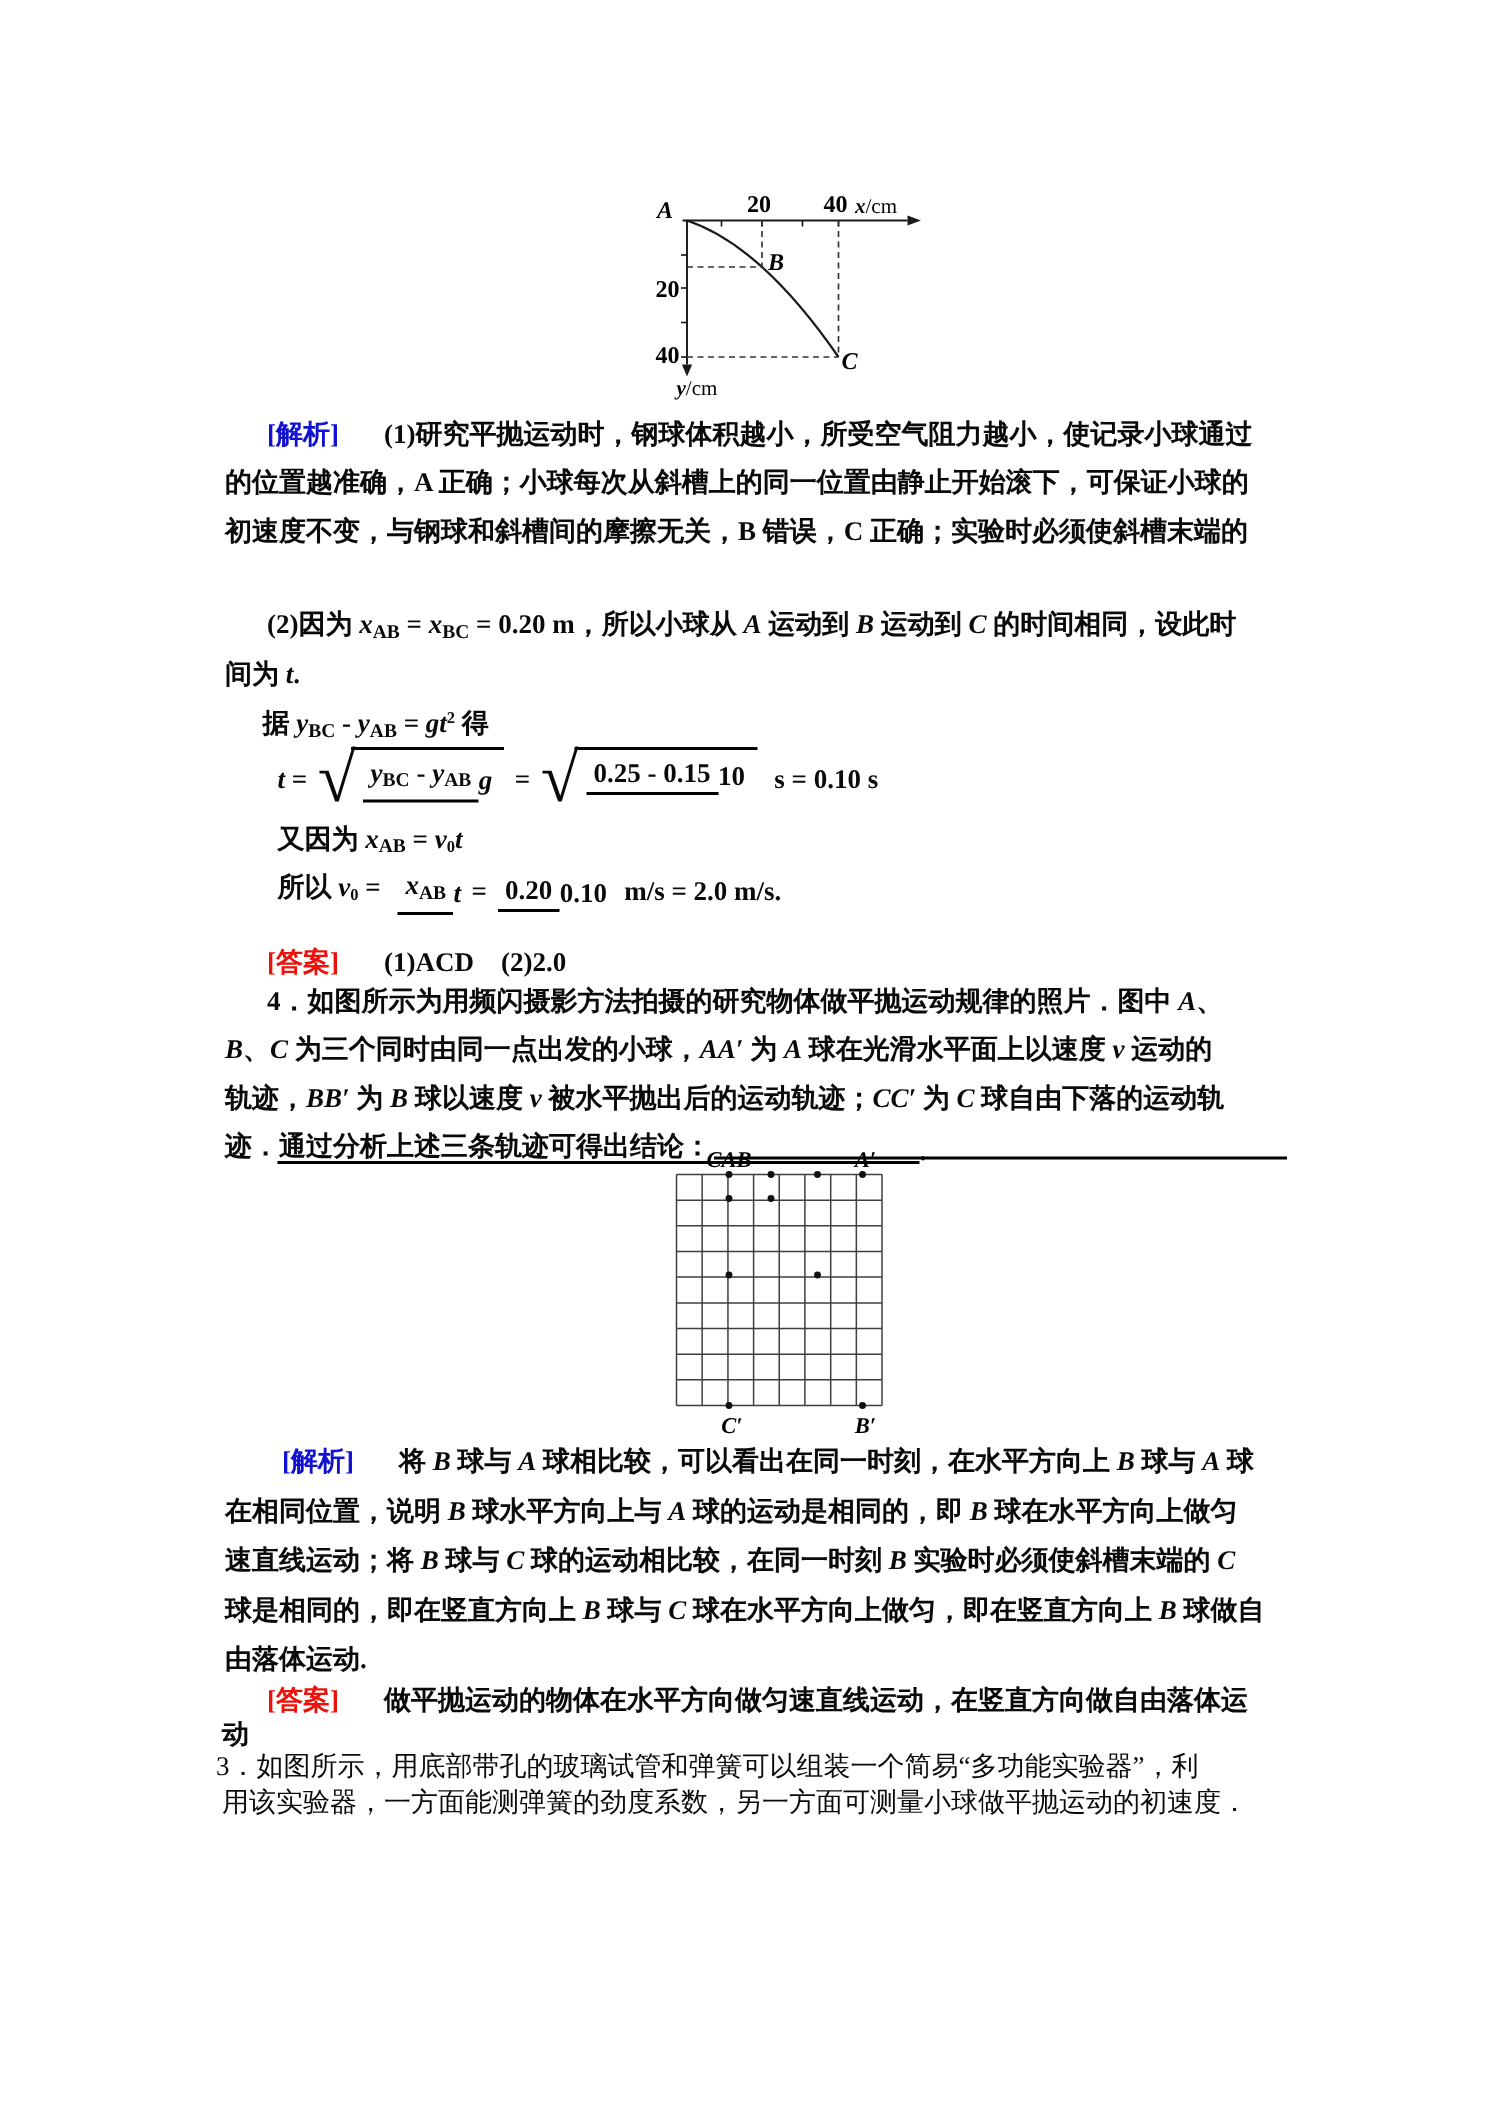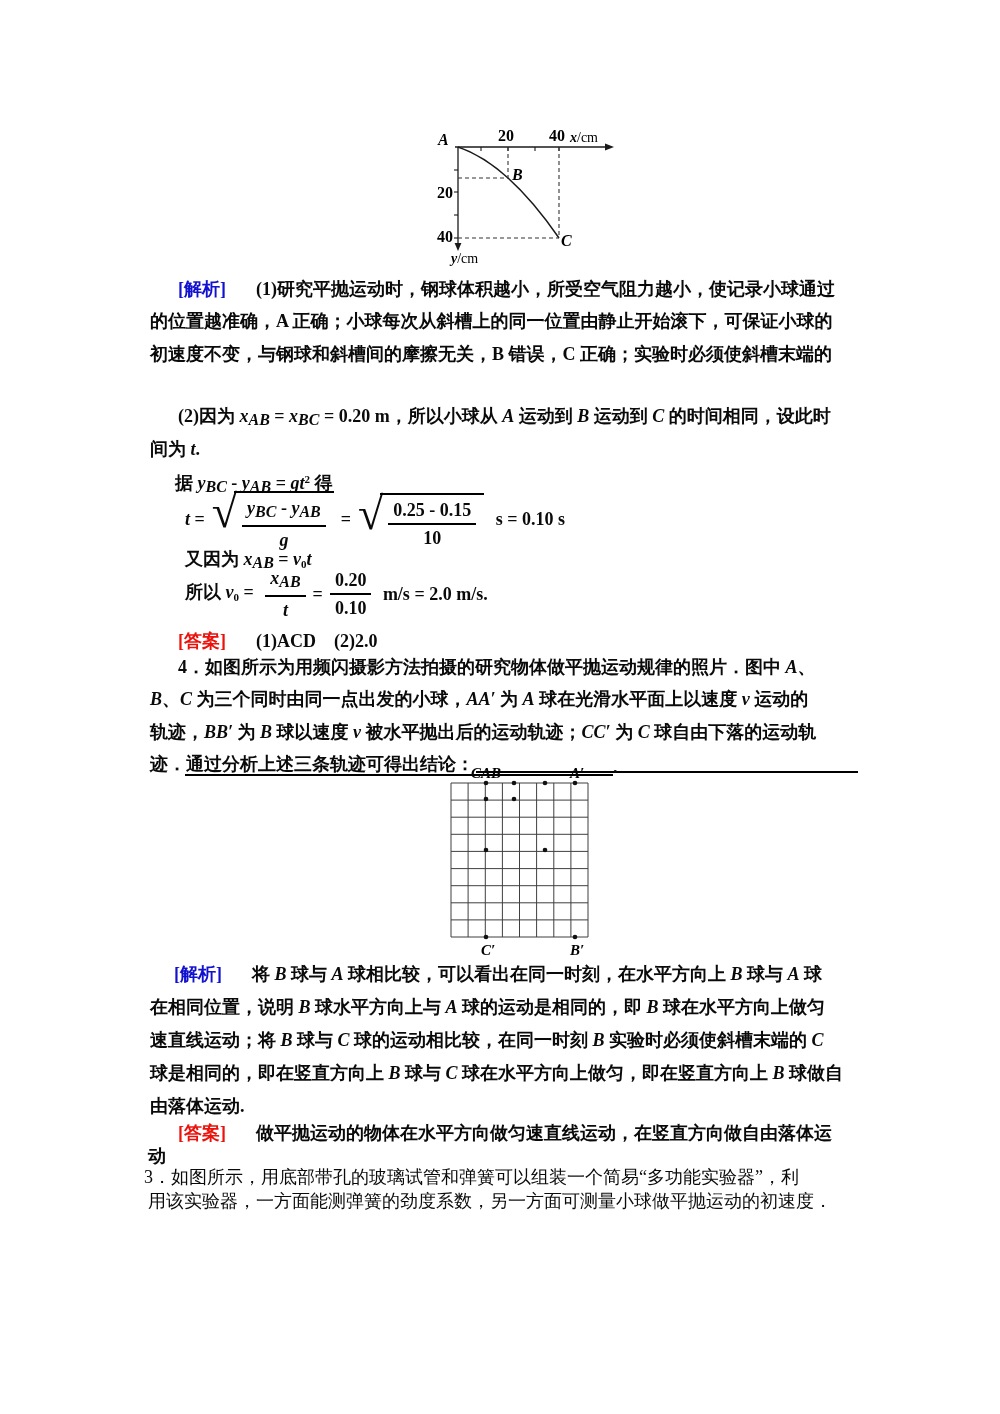--- a/index.html
+++ b/index.html
@@ -2,28 +2,28 @@
 <html><head>
 <meta charset="utf-8">
 <style>
   html,body{margin:0;padding:0;background:#888;}
   #page{position:relative;width:1000px;height:1414px;background:#ffffff;overflow:hidden;
         font-family:"Liberation Serif","DejaVu Sans",serif;color:#0a0a0a;}
   .ln{position:absolute;font-size:18px;line-height:24px;white-space:pre;}
   .sg-b{font-weight:700;}
   .sg-r{font-weight:400;}
   .sg-i{font-weight:700;font-style:italic;}
-  .sg-sub{font-weight:700;font-style:italic;font-size:16px;vertical-align:-3px;}
+  .sg-sub{font-weight:700;font-size:13px;vertical-align:-3px;}
   .sg-subn{font-weight:700;font-size:11px;vertical-align:-3px;}
   .sg-sup{font-weight:700;font-size:11px;vertical-align:6px;}
   .tag{font-weight:700;margin-right:30px;}
   .tag-jiexi{color:#1111cf;}
   .tag-daan{color:#ea120b;}
   .fml{display:flex;align-items:center;gap:7px;}
-  .fr{display:inline-flex;flex-direction:column;align-items:center;text-align:center;font-weight:700;}
+  .fr{display:inline-flex;flex-direction:row;align-items:center;text-align:center;font-weight:700;}
   .fr .num{display:block;border-bottom:2.2px solid #000;padding:0 5px 1px;}
   .fr .den{display:block;padding-top:1px;}
   .sqrt{display:inline-flex;align-items:flex-start;}
   .rad{font-size:46px;line-height:50px;font-weight:700;margin-right:-3px;}
   .radicand{border-top:2.2px solid #000;margin-top:4px;padding:3px 8px 0;}
   .q4l4{display:flex;width:708px;}
   .blank{flex:1;border-bottom:2px solid #000;margin:0 0 3px 2px;}
   .blank2wrap{display:flex;width:442px;}
   .blank2{width:428px;border-bottom:2px solid #000;margin-bottom:3px;}
   svg text{font-family:"Liberation Serif","DejaVu Sans",serif;}
@@ -162,21 +162,21 @@
         <circle cx="102" cy="87" r="2.3"></circle>
       <circle cx="43" cy="174" r="2.3"></circle>
         <circle cx="132" cy="174" r="2.3"></circle>
     </g>
     <text class="svg-it" x="43" y="15" font-size="15" text-anchor="middle">CAB</text>
     <text class="svg-it" x="134" y="15" font-size="15" text-anchor="middle">A′</text>
     <text class="svg-it" x="45" y="192" font-size="15" text-anchor="middle">C′</text>
     <text class="svg-it" x="134" y="192" font-size="15" text-anchor="middle">B′</text>
   </svg>
 
-  <div class="ln" style="left:174px;top:962px"><span class="tag tag-jiexi">[解析]</span><span><span class="sg-b">将 </span><span class="sg-i">B</span><span class="sg-b"> 球与 </span><span class="sg-i">A</span><span class="sg-b"> 球相比较，可以看出在同一时刻，在水平方向上 </span><span class="sg-i">B</span><span class="sg-b"> 球与 </span><span class="sg-i">A</span><span class="sg-b"> 球</span></span></div>
+  <div class="ln" style="left:188px;top:962px"><span class="tag tag-jiexi">[解析]</span><span><span class="sg-b">将 </span><span class="sg-i">B</span><span class="sg-b"> 球与 </span><span class="sg-i">A</span><span class="sg-b"> 球相比较，可以看出在同一时刻，在水平方向上 </span><span class="sg-i">B</span><span class="sg-b"> 球与 </span><span class="sg-i">A</span><span class="sg-b"> 球</span></span></div>
   <div class="ln" style="left:150px;top:995px"><span class="sg-b">在相同位置，说明 </span><span class="sg-i">B</span><span class="sg-b"> 球水平方向上与 </span><span class="sg-i">A</span><span class="sg-b"> 球的运动是相同的，即 </span><span class="sg-i">B</span><span class="sg-b"> 球在水平方向上做匀</span></div>
   <div class="ln" style="left:150px;top:1028px"><span class="sg-b">速直线运动；将 </span><span class="sg-i">B</span><span class="sg-b"> 球与 </span><span class="sg-i">C</span><span class="sg-b"> 球的运动相比较，在同一时刻 </span><span class="sg-i">B</span><span class="sg-b"> 实验时必须使斜槽末端的 </span><span class="sg-i">C</span></div>
   <div class="ln" style="left:150px;top:1061px"><span class="sg-b">球是相同的，即在竖直方向上 </span><span class="sg-i">B</span><span class="sg-b"> 球与 </span><span class="sg-i">C</span><span class="sg-b"> 球在水平方向上做匀，即在竖直方向上 </span><span class="sg-i">B</span><span class="sg-b"> 球做自</span></div>
   <div class="ln" style="left:150px;top:1094px"><span class="sg-b">由落体运动.</span></div>
 
   <div class="ln" style="left:178px;top:1121px"><span class="tag tag-daan">[答案]</span><span><span class="sg-b">做平抛运动的物体在水平方向做匀速直线运动，在竖直方向做自由落体运</span></span></div>
   <div class="ln" style="left:148px;top:1144px"><span class="sg-b">动</span></div>
 
   <div class="ln" style="left:144px;top:1165px"><span class="sg-r">3．如图所示，用底部带孔的玻璃试管和弹簧可以组装一个简易“多功能实验器”，利</span></div>
   <div class="ln" style="left:148px;top:1189px"><span class="sg-r">用该实验器，一方面能测弹簧的劲度系数，另一方面可测量小球做平抛运动的初速度．</span></div>

